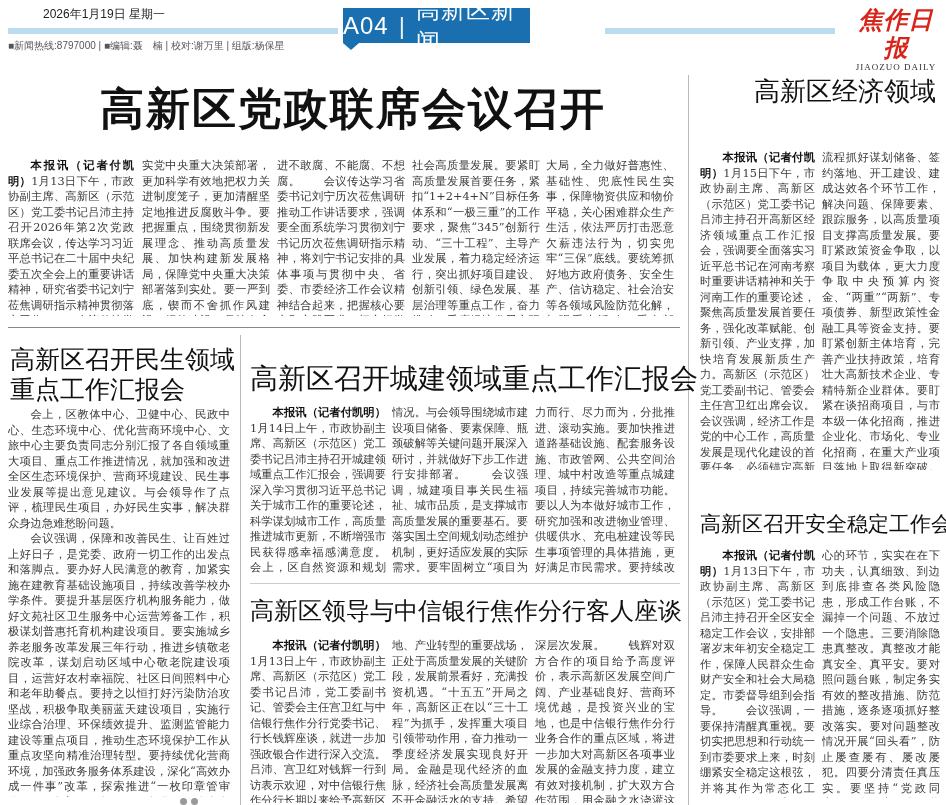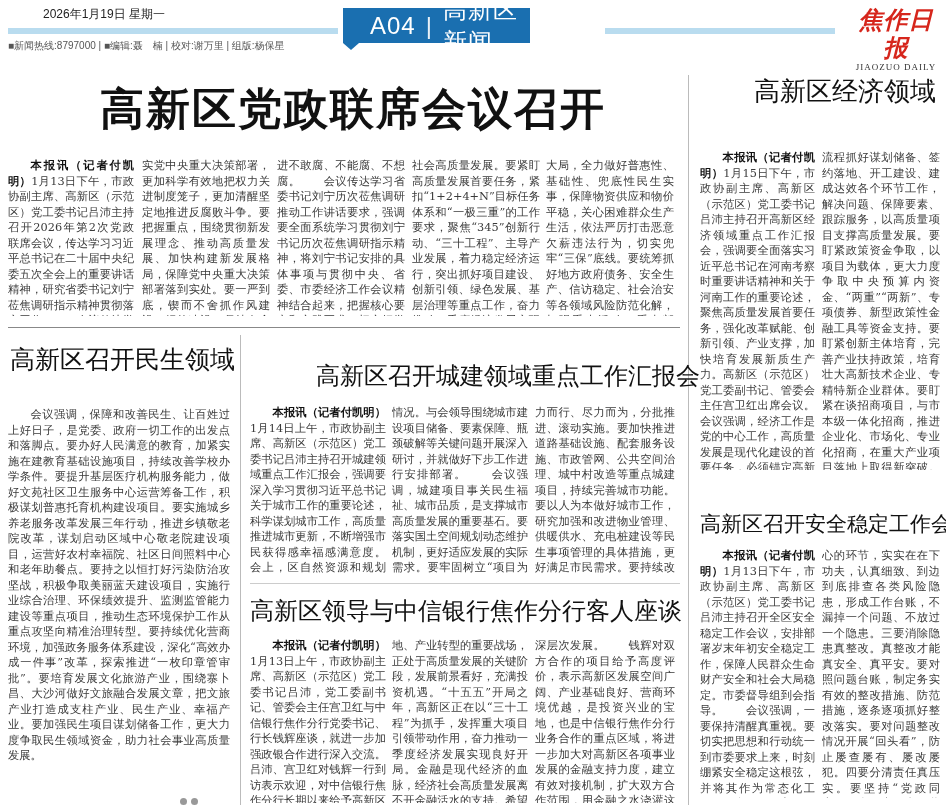--- a/index.html
+++ b/index.html
@@ -6,34 +6,34 @@
   html, body { width: 946px; height: 805px; background: #ffffff; overflow: hidden; }
   body { position: relative; font-family: "DejaVu Serif", "Liberation Serif", serif; color: #333; }
 
   .abs { position: absolute; }
 
   
   .hdr-date { left: 8px; top: 6px; font-family: "Liberation Sans", sans-serif; font-size: 12px; color: #222; margin-left: 35px; }
   .hdr-bar { top: 28px; height: 6px; background: #b9dcef; }
   .hdr-credits { left: 8px; top: 39px; font-family: "Liberation Sans", sans-serif; font-size: 10px; color: #555; white-space: nowrap; }
   .section-tag { left: 343px; top: 8px; width: 187px; height: 35px; background: #1a6fb0; color: #fff;
-    font-family: "Liberation Sans", sans-serif; font-size: 24px; display: flex; align-items: center; justify-content: center; letter-spacing: 1px; padding-left: 27px; }
+    font-family: "Liberation Sans", sans-serif; font-size: 24px; display: flex; align-items: center; justify-content: center; letter-spacing: 1px; }
   .section-tag .pipe { margin: 0 10px; font-weight: 200; opacity: .9; }
   .section-tag .notch { position: absolute; left: 0; bottom: -7px; width: 0; height: 0;
     border-left: 8px solid transparent; border-right: 8px solid transparent; border-top: 7px solid #1a6fb0; }
   .logo { left: 852px; top: 6px; width: 88px; text-align: center; }
   .logo-cn { font-family: "DejaVu Serif", serif; font-weight: bold; font-style: italic; font-size: 24px; color: #d6261c; letter-spacing: 1px; line-height: 28px; }
   .logo-en { font-family: "Liberation Serif", serif; font-size: 9px; color: #333; letter-spacing: 1px; }
 
   
   .hl { font-family: "DejaVu Serif", serif; color: #111; white-space: nowrap; }
   .hl-main { left: 100px; top: 80px; width: 480px; font-size: 44px; font-weight: bold; letter-spacing: 2px; }
   .hl-right { right: 10px; top: 76px; font-size: 26px; line-height: 31px; }
   .hl-left { left: 10px; top: 345px; font-size: 25px; line-height: 30px; }
-  .hl-center1 { left: 250px; top: 360px; width: 450px; text-align: right; font-size: 24px; }
+  .hl-center1 { left: 250px; top: 360px; width: 450px; text-align: left; font-size: 28px; }
   .hl-center2 { left: 250px; top: 595px; width: 450px; text-align: left; font-size: 24px; }
   .hl-right2 { left: 700px; top: 510px; width: 240px; text-align: center; font-size: 21px; }
 
   
   .col { font-size: 11.3px; line-height: 15.5px; color: #3a3a3a; text-align: justify; overflow: hidden; }
   .col p { text-indent: 2em; }
   .lead { font-weight: bold; color: #111; font-family: "Liberation Sans", sans-serif; }
 
   .rule { background: #888; height: 1px; }
   .vrule { background: #bbb; width: 1px; }
@@ -87,22 +87,24 @@
 </div>
 <div class="abs col" style="left:700px; top:150px; width:115px; height:320px;">
   <p><span class="lead">本报讯（记者付凯明）</span><span>1月15日下午，市政协副主席、高新区（示范区）党工委书记吕沛主持召开高新区经济领域重点工作汇报会，强调要全面落实习近平总书记在河南考察时重要讲话精神和关于河南工作的重要论述，聚焦高质量发展首要任务，强化改革赋能、创新引领、产业支撑，加快培育发展新质生产力。高新区（示范区）党工委副书记、管委会主任宫卫红出席会议。　　会议强调，经济工作是党的中心工作，高质量发展是现代化建设的首要任务，必须锚定高新区功能定位，落实工信部和市委要求，着力打造焦作高质量发展重要增长极。要盯紧去年工作收尾，努力取得更好结果。要盯紧当前经济运行，落实省、市推动一季度经济发展实现良好开局若干政策措施，努力实现一季度开门红。要盯紧重点项目建设，全</span></p>
 </div>
 <div class="abs col" style="left:822px; top:150px; width:118px; height:320px;">
   <span>流程抓好谋划储备、签约落地、开工建设、建成达效各个环节工作，解决问题、保障要素、跟踪服务，以高质量项目支撑高质量发展。要盯紧政策资金争取，以项目为载体，更大力度争取中央预算内资金、“两重”“两新”、专项债券、新型政策性金融工具等资金支持。要盯紧创新主体培育，完善产业扶持政策，培育壮大高新技术企业、专精特新企业群体。要盯紧在谈招商项目，与市本级一体化招商，推进企业化、市场化、专业化招商，在重大产业项目落地上取得新突破。要盯紧乡村全面振兴，守好耕地保护红线、粮食安全底线，发展壮大特色农业，改善乡村人居环境，提升农业农村现代化水平。要盯紧税源涵养建设，开源节流、减支增收，既强化过紧日子刚性约束，又注重培育新的经济增长点。</span>
 </div>
 
 <div class="abs hl hl-left">
   <div>高新区召开民生领域</div>
+  <div>重点工作汇报会</div>
 </div>
 <div class="abs col" style="left:8px; top:407px; width:222px; height:390px;">
+  <p>会上，区教体中心、卫健中心、民政中心、生态环境中心、优化营商环境中心、文旅中心主要负责同志分别汇报了各自领域重大项目、重点工作推进情况，就加强和改进全区生态环境保护、营商环境建设、民生事业发展等提出意见建议。与会领导作了点评，梳理民生项目，办好民生实事，解决群众身边急难愁盼问题。</p>
   <p>会议强调，保障和改善民生、让百姓过上好日子，是党委、政府一切工作的出发点和落脚点。要办好人民满意的教育，加紧实施在建教育基础设施项目，持续改善学校办学条件。要提升基层医疗机构服务能力，做好文苑社区卫生服务中心运营筹备工作，积极谋划普惠托育机构建设项目。要实施城乡养老服务改革发展三年行动，推进乡镇敬老院改革，谋划启动区域中心敬老院建设项目，运营好农村幸福院、社区日间照料中心和老年助餐点。要持之以恒打好污染防治攻坚战，积极争取美丽蓝天建设项目，实施行业综合治理、环保绩效提升、监测监管能力建设等重点项目，推动生态环境保护工作从重点攻坚向精准治理转型。要持续优化营商环境，加强政务服务体系建设，深化“高效办成一件事”改革，探索推进“一枚印章管审批”。要培育发展文化旅游产业，围绕寨卜昌、大沙河做好文旅融合发展文章，把文旅产业打造成支柱产业、民生产业、幸福产业。要加强民生项目谋划储备工作，更大力度争取民生领域资金，助力社会事业高质量发展。</p>
 </div>
 <div class="abs dots" style="left:180px; top:798px;">
     <span></span>
     <span></span>
   </div>
 
 <div class="abs vrule" style="left:240px; top:335px; height:470px;"></div>
 
 <div class="abs hl hl-center1">高新区召开城建领域重点工作汇报会</div>

